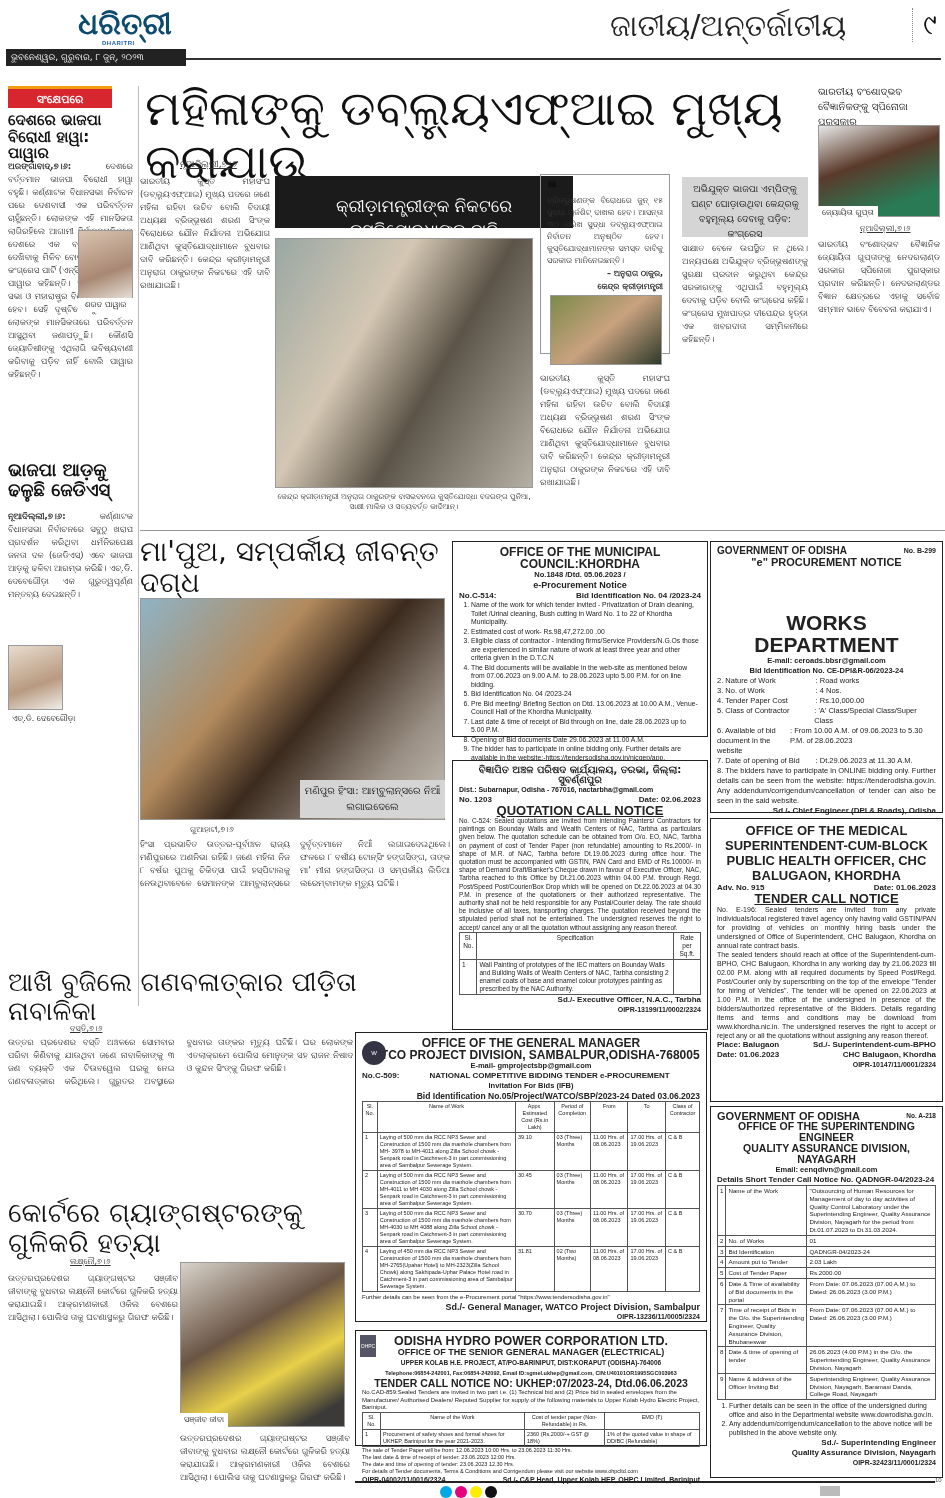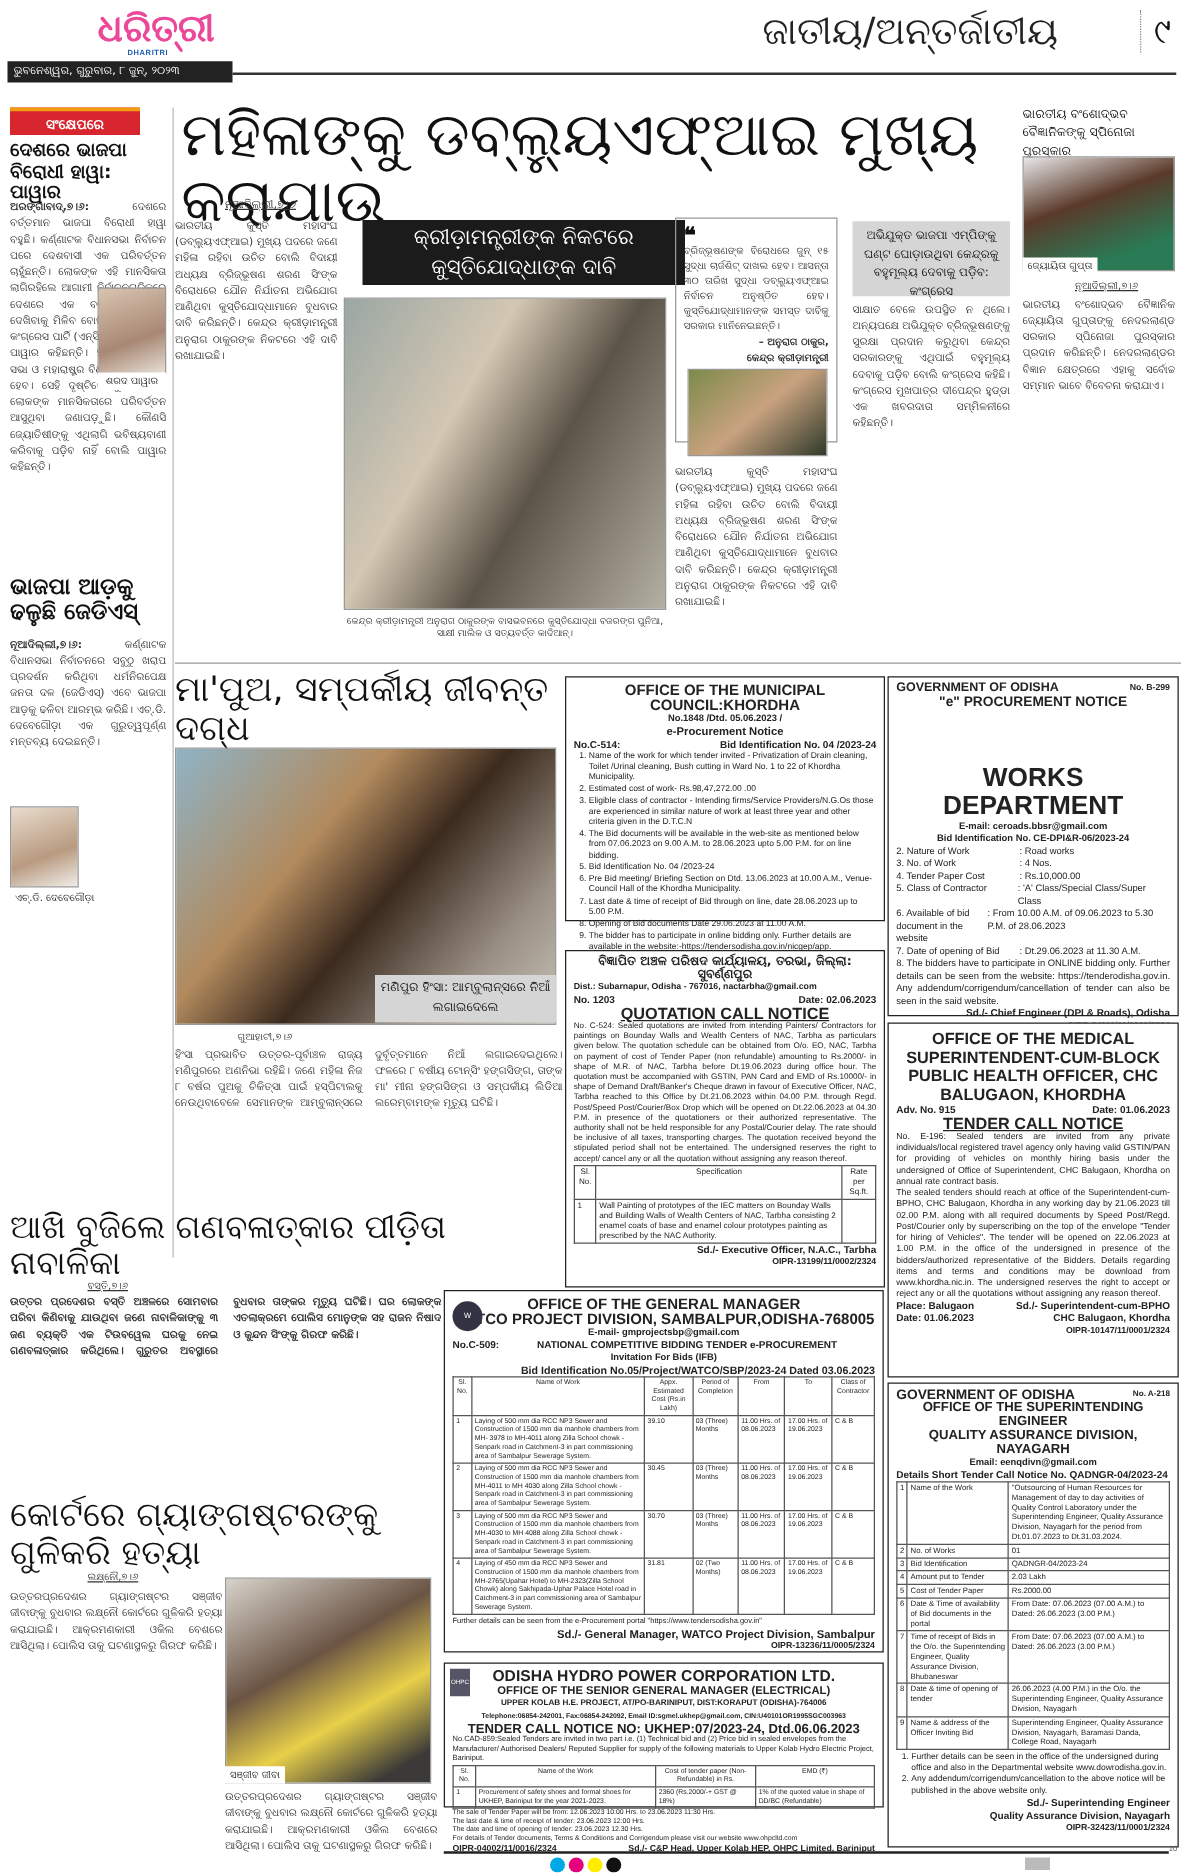--- a/index.html
+++ b/index.html
@@ -1,18 +1,18 @@
 <!DOCTYPE html>
 <html><head>
 <meta charset="utf-8">
 <style>
   * { box-sizing: border-box; margin: 0; padding: 0; }
   body { width: 945px; height: 1498px; background: #fff; font-family: "Liberation Sans", sans-serif; color: #111; position: relative; overflow: hidden; }
   .abs { position: absolute; }
-  .mast-logo { left: 78px; top: 6px; width: 90px; height: 36px; color: #ec4899; font-size: 30px; font-weight: bold; font-family: "DejaVu Sans", sans-serif; line-height: 36px; }
+  .mast-logo { left: 78px; top: 6px; width: 90px; height: 36px; color: #0c4a6e; font-size: 30px; font-weight: bold; font-family: "DejaVu Sans", sans-serif; line-height: 36px; }
   .mast-logo-sub { left: 102px; top: 40px; font-size: 6px; color: #1a5fb4; font-weight: bold; letter-spacing: 0.5px; }
   .mast-date { left: 6px; top: 49px; width: 180px; height: 17px; background: #222; color: #fff; font-size: 9px; padding: 3px 5px; font-family: "DejaVu Sans", sans-serif; }
   .mast-rule { left: 186px; top: 58px; width: 755px; height: 2px; background: #333; }
   .section-title { left: 610px; top: 8px; font-size: 30px; font-family: "DejaVu Sans", sans-serif; color: #222; }
   .page-num { left: 912px; top: 8px; font-size: 28px; font-family: "DejaVu Sans", sans-serif; border-left: 1px dotted #888; padding-left: 10px; }
   .brief-tag { left: 8px; top: 86px; width: 104px; height: 22px; background: #d7262e; color: #fff; font-size: 11px; font-weight: bold; text-align: center; line-height: 22px; border-top: 3px solid #f39c12; font-family: "DejaVu Sans", sans-serif; }
   .headline { font-family: "DejaVu Sans", sans-serif; color: #111; line-height: 1.1; }
   .col-text { font-family: "DejaVu Sans", sans-serif; font-size: 8.5px; line-height: 13px; color: #333; text-align: justify; }
   .photo { background: linear-gradient(135deg,#8a9aa0,#c9bfae 50%,#6b6f72); border: 1px solid #999; }
   .caption { font-family: "DejaVu Sans", sans-serif; font-size: 8px; color: #222; background: #fff; padding: 2px 4px; }
@@ -62,21 +62,21 @@
   <span>କର୍ଣ୍ଣାଟକ ବିଧାନସଭା ନିର୍ବାଚନରେ ସବୁଠୁ ଖରାପ ପ୍ରଦର୍ଶନ କରିଥିବା ଧର୍ମନିରପେକ୍ଷ ଜନତା ଦଳ (ଜେଡିଏସ୍) ଏବେ ଭାଜପା ଆଡ଼କୁ ଢଳିବା ଆରମ୍ଭ କରିଛି। ଏଚ୍‌.ଡି. ଦେବେଗୌଡ଼ା ଏକ ଗୁରୁତ୍ୱପୂର୍ଣ୍ଣ ମନ୍ତବ୍ୟ ଦେଇଛନ୍ତି।</span>
 </div>
 <div class="abs photo" style="left:8px;top:645px;width:55px;height:65px;background:linear-gradient(160deg,#e8dccd,#b89a80 60%,#f0ede8);"></div>
 <div class="abs caption" style="left:8px;top:712px;width:75px;">ଏଚ୍‌.ଡି. ଦେବେଗୌଡ଼ା</div>
 
 <div class="abs rule-v" style="left:138px;top:86px;height:920px;"></div>
 
 <div class="abs headline" style="left:145px;top:82px;width:665px;font-size:48px;">ମହିଳାଙ୍କୁ ଡବ୍ଲ୍ୟୁଏଫ୍‌ଆଇ ମୁଖ୍ୟ କରାଯାଉ</div>
 <div class="abs col-text" style="left:180px;top:158px;font-size:9px;text-decoration:underline;">ନୂଆଦିଲ୍ଲୀ,୭।୬</div>
 <div class="abs col-text" style="left:140px;top:175px;width:130px;height:350px;overflow:hidden;">ଭାରତୀୟ କୁସ୍ତି ମହାସଂଘ (ଡବ୍ଲ୍ୟୁଏଫ୍‌ଆଇ) ମୁଖ୍ୟ ପଦରେ ଜଣେ ମହିଳା ରହିବା ଉଚିତ ବୋଲି ବିଦାୟୀ ଅଧ୍ୟକ୍ଷ ବ୍ରିଜ୍‌ଭୂଷଣ ଶରଣ ସିଂଙ୍କ ବିରୋଧରେ ଯୌନ ନିର୍ଯାତନା ଅଭିଯୋଗ ଆଣିଥିବା କୁସ୍ତିଯୋଦ୍ଧାମାନେ ବୁଧବାର ଦାବି କରିଛନ୍ତି। କେନ୍ଦ୍ର କ୍ରୀଡ଼ାମନ୍ତ୍ରୀ ଅନୁରାଗ ଠାକୁରଙ୍କ ନିକଟରେ ଏହି ଦାବି ରଖାଯାଇଛି।</div>
-<div class="abs banner" style="left:275px;top:176px;width:258px;height:52px;font-size:17px;line-height:24px;padding:2px 6px;margin-left:15px;">କ୍ରୀଡ଼ାମନ୍ତ୍ରୀଙ୍କ ନିକଟରେ କୁସ୍ତିଯୋଦ୍ଧାଙ୍କ ଦାବି</div>
+<div class="abs banner" style="left:275px;top:176px;width:298px;height:52px;font-size:17px;line-height:24px;padding:18px 6px;">କ୍ରୀଡ଼ାମନ୍ତ୍ରୀଙ୍କ ନିକଟରେ କୁସ୍ତିଯୋଦ୍ଧାଙ୍କ ଦାବି</div>
 <div class="abs photo" style="left:275px;top:238px;width:258px;height:250px;background:linear-gradient(120deg,#9aa7a3 0%,#d4c7b3 35%,#5c5448 60%,#b5b0a4 100%);"></div>
 <div class="abs col-text" style="left:275px;top:492px;width:258px;font-size:7.5px;line-height:10px;text-align:center;">କେନ୍ଦ୍ର କ୍ରୀଡ଼ାମନ୍ତ୍ରୀ ଅନୁରାଗ ଠାକୁରଙ୍କ ବାସଭବନରେ କୁସ୍ତିଯୋଦ୍ଧା ବଜରଙ୍ଗ ପୁନିଆ, ସାକ୍ଷୀ ମାଲିକ ଓ ସତ୍ୟବର୍ତ୍ତ କାଦିଆନ୍।</div>
 
 <div class="abs quote-box" style="left:540px;top:174px;width:130px;height:180px;">
   <div style="font-size:18px;line-height:14px;font-weight:bold;">❝</div>
   <div class="col-text" style="font-size:8px;line-height:12px;">ବ୍ରିଜ୍‌ଭୂଷଣଙ୍କ ବିରୋଧରେ ଜୁନ୍ ୧୫ ସୁଦ୍ଧା ଚାର୍ଜଶିଟ୍ ଦାଖଲ ହେବ। ଆସନ୍ତା ୩୦ ତାରିଖ ସୁଦ୍ଧା ଡବ୍ଲ୍ୟୁଏଫ୍‌ଆଇ ନିର୍ବାଚନ ଅନୁଷ୍ଠିତ ହେବ। କୁସ୍ତିଯୋଦ୍ଧାମାନଙ୍କ ସମସ୍ତ ଦାବିକୁ ସରକାର ମାନିନେଇଛନ୍ତି।</div>
   <div class="col-text" style="text-align:right;font-weight:bold;font-size:8px;">– ଅନୁରାଗ ଠାକୁର,</div>
   <div class="col-text" style="text-align:right;font-weight:bold;font-size:8px;">କେନ୍ଦ୍ର କ୍ରୀଡ଼ାମନ୍ତ୍ରୀ</div>
 </div>
 <div class="abs photo" style="left:550px;top:295px;width:112px;height:70px;background:linear-gradient(140deg,#7c8a4a,#c9a27f 50%,#2f3a2a);"></div>
@@ -205,21 +205,21 @@
     </div>
   <div class="row">
       <span>Date: 01.06.2023</span>
       <span>CHC Balugaon, Khordha</span>
     </div>
   <div class="ref" style="text-align:right;">OIPR-10147/11/0001/2324</div>
 </div>
 
 <div class="abs headline" style="left:8px;top:968px;width:440px;font-size:26px;">ଆଖି ବୁଜିଲେ ଗଣବଳାତ୍କାର ପୀଡ଼ିତା ନାବାଳିକା</div>
 <div class="abs col-text" style="left:70px;top:1022px;font-size:8px;text-decoration:underline;">ବସ୍ତି,୭।୬</div>
-<div class="abs col-text" style="left:8px;top:1036px;width:345px;height:150px;overflow:hidden;column-count:2;column-gap:12px;font-weight:bold;">ଉତ୍ତର ପ୍ରଦେଶର ବସ୍ତି ଅଞ୍ଚଳରେ ସୋମବାର ପରିବା କିଣିବାକୁ ଯାଉଥିବା ଜଣେ ନାବାଳିକାଙ୍କୁ ୩ ଜଣ ବ୍ୟକ୍ତି ଏକ ଟିଉବୱେଲ ଘରକୁ ନେଇ ଗଣବଳାତ୍କାର କରିଥିଲେ। ଗୁରୁତର ଅବସ୍ଥାରେ ବୁଧବାର ତାଙ୍କର ମୃତ୍ୟୁ ଘଟିଛି। ଘର ଲୋକଙ୍କ ଏତଲାକ୍ରମେ ପୋଲିସ ମୋନୁଙ୍କ ସହ ରାଜନ ନିଷାଦ ଓ କୁନ୍ଦନ ସିଂଙ୍କୁ ଗିରଫ କରିଛି।</div>
+<div class="abs col-text" style="left:8px;top:1036px;width:345px;height:150px;overflow:hidden;column-count:2;column-gap:12px;">ଉତ୍ତର ପ୍ରଦେଶର ବସ୍ତି ଅଞ୍ଚଳରେ ସୋମବାର ପରିବା କିଣିବାକୁ ଯାଉଥିବା ଜଣେ ନାବାଳିକାଙ୍କୁ ୩ ଜଣ ବ୍ୟକ୍ତି ଏକ ଟିଉବୱେଲ ଘରକୁ ନେଇ ଗଣବଳାତ୍କାର କରିଥିଲେ। ଗୁରୁତର ଅବସ୍ଥାରେ ବୁଧବାର ତାଙ୍କର ମୃତ୍ୟୁ ଘଟିଛି। ଘର ଲୋକଙ୍କ ଏତଲାକ୍ରମେ ପୋଲିସ ମୋନୁଙ୍କ ସହ ରାଜନ ନିଷାଦ ଓ କୁନ୍ଦନ ସିଂଙ୍କୁ ଗିରଫ କରିଛି।</div>
 
 <div class="abs headline" style="left:8px;top:1198px;width:345px;font-size:27px;">କୋର୍ଟରେ ଗ୍ୟାଙ୍ଗଷ୍ଟରଙ୍କୁ ଗୁଳିକରି ହତ୍ୟା</div>
 <div class="abs col-text" style="left:70px;top:1255px;font-size:8px;text-decoration:underline;">ଲକ୍ଷ୍ନୌ,୭।୬</div>
 <div class="abs col-text" style="left:8px;top:1272px;width:170px;height:220px;overflow:hidden;">ଉତ୍ତରପ୍ରଦେଶର ଗ୍ୟାଙ୍ଗଷ୍ଟର ସଞ୍ଜୀବ ଜୀବାଙ୍କୁ ବୁଧବାର ଲକ୍ଷ୍ନୌ କୋର୍ଟରେ ଗୁଳିକରି ହତ୍ୟା କରାଯାଇଛି। ଆକ୍ରମଣକାରୀ ଓକିଲ ବେଶରେ ଆସିଥିଲା। ପୋଲିସ ତାକୁ ଘଟଣାସ୍ଥଳରୁ ଗିରଫ କରିଛି।</div>
 <div class="abs photo" style="left:180px;top:1262px;width:165px;height:165px;background:linear-gradient(150deg,#d8d3cb,#6a5444 40%,#e8d04a 65%,#3c3a38 90%);"></div>
 <div class="abs caption" style="left:180px;top:1413px;">ସଞ୍ଜୀବ ଜୀବା</div>
 <div class="abs col-text" style="left:180px;top:1432px;width:170px;height:60px;overflow:hidden;">ଉତ୍ତରପ୍ରଦେଶର ଗ୍ୟାଙ୍ଗଷ୍ଟର ସଞ୍ଜୀବ ଜୀବାଙ୍କୁ ବୁଧବାର ଲକ୍ଷ୍ନୌ କୋର୍ଟରେ ଗୁଳିକରି ହତ୍ୟା କରାଯାଇଛି। ଆକ୍ରମଣକାରୀ ଓକିଲ ବେଶରେ ଆସିଥିଲା। ପୋଲିସ ତାକୁ ଘଟଣାସ୍ଥଳରୁ ଗିରଫ କରିଛି।</div>
 
 <div class="abs ad" style="left:355px;top:1032px;width:352px;height:290px;">
   <div style="position:absolute;left:6px;top:8px;width:24px;height:24px;border-radius:50%;background:#334;color:#fff;font-size:6px;text-align:center;line-height:24px;">W</div>

